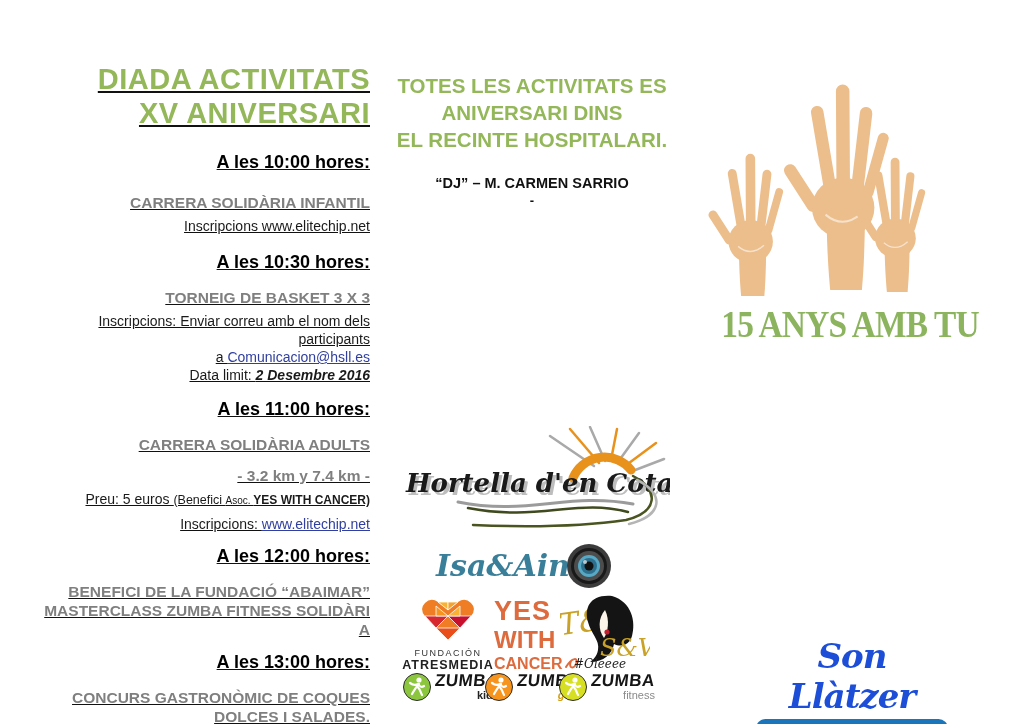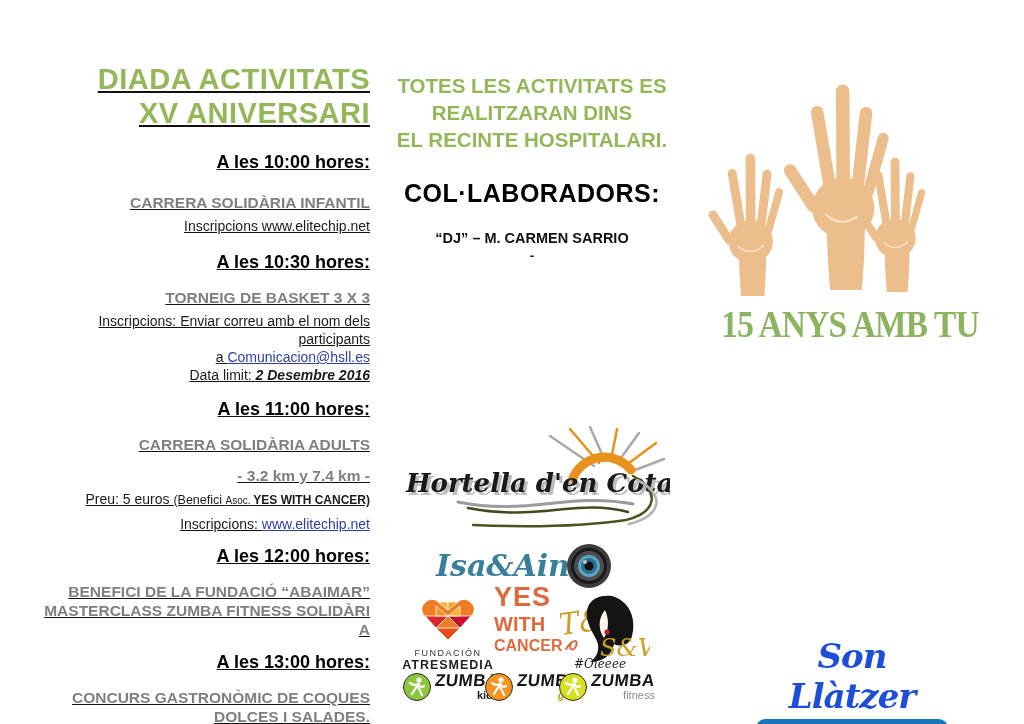--- a/index.html
+++ b/index.html
@@ -28,23 +28,23 @@
   .dash{font-size:13px;font-weight:bold;margin-top:2px;}
   
   .logo-abs{position:absolute;}
   .hortella-wrap{left:398px;top:426px;width:272px;height:104px;}
   .isaaina{left:436px;top:548px;width:120px;font-family:"DejaVu Serif",serif;
     font-style:italic;font-weight:bold;font-size:30px;color:#3A7F99;text-align:center;}
   .lens{left:566px;top:543px;}
   .atres{left:402px;top:596px;width:92px;text-align:center;}
   .atres-l1{font-size:9px;letter-spacing:1.5px;color:#333;margin-top:2px;}
   .atres-l2{font-size:12.5px;font-weight:bold;letter-spacing:1px;color:#222;}
-  .ywc{left:494px;top:584px;width:78px;color:#DD6B3D;font-weight:bold;line-height:1;text-align:left;}
+  .ywc{left:494px;top:598px;width:78px;color:#DD6B3D;font-weight:bold;line-height:1;text-align:left;}
   .ywc .w1{font-size:27px;letter-spacing:1px;}
-  .ywc .w2{font-size:20px;margin-top:3px;}
+  .ywc .w2{font-size:24px;margin-top:3px;}
   .ywc .w3{font-size:16px;margin-top:4px;}
   .artist{left:560px;top:592px;}
   .zumba{display:flex;align-items:flex-start;gap:3px;}
   .zumba-kids{left:402px;top:672px;}
   .zumba-gold{left:484px;top:672px;}
   .zumba-fitness{left:558px;top:672px;}
   .zumba-word{font-size:17px;font-weight:bold;transform:skewX(-6deg);letter-spacing:.5px;color:#161616;line-height:17px;}
   .zumba-sub{font-size:11px;text-align:right;line-height:12px;}
   .sub-kids{color:#222;font-weight:bold;}
   .sub-gold{color:#D4A017;font-weight:bold;font-style:italic;}
@@ -103,24 +103,23 @@
   <div class="gray-head mt15">
     <div>CONCURS GASTRONÒMIC DE COQUES</div>
     <div>DOLCES I SALADES.</div>
   </div>
 
 </div>
 
 <div class="col-mid">
   <div class="notice">
     <div>TOTES LES ACTIVITATS ES</div>
-    <div>REALITZARAN DINS</div>
+    <div>ANIVERSARI DINS</div>
     <div>EL  RECINTE HOSPITALARI.</div>
   </div>
-  <div class="collab-title">COL·LABORADORS:</div>
   <div class="dj-line">“DJ” – M. CARMEN SARRIO</div>
   <div class="dash">-</div>
 </div>
 
 <div class="logo-abs hortella-wrap">
   <svg width="272" height="104" viewBox="0 0 272 104">
     <g stroke-linecap="round">
       <line x1="196" y1="40" x2="152" y2="10" stroke="#A9A9A9" stroke-width="2.5"></line>
       <line x1="201" y1="37" x2="172" y2="3" stroke="#E8921C" stroke-width="2.5"></line>
       <line x1="207" y1="35" x2="192" y2="1" stroke="#A9A9A9" stroke-width="2.5"></line>

